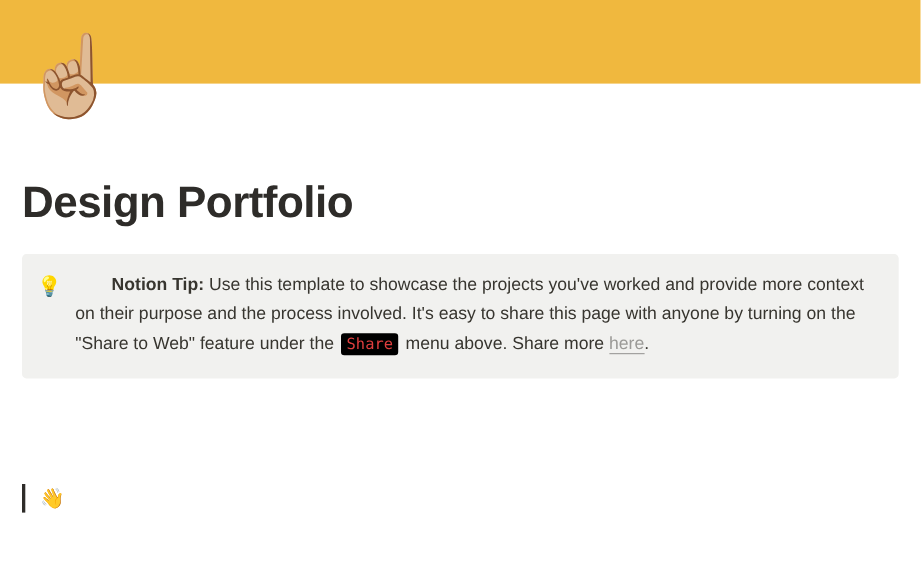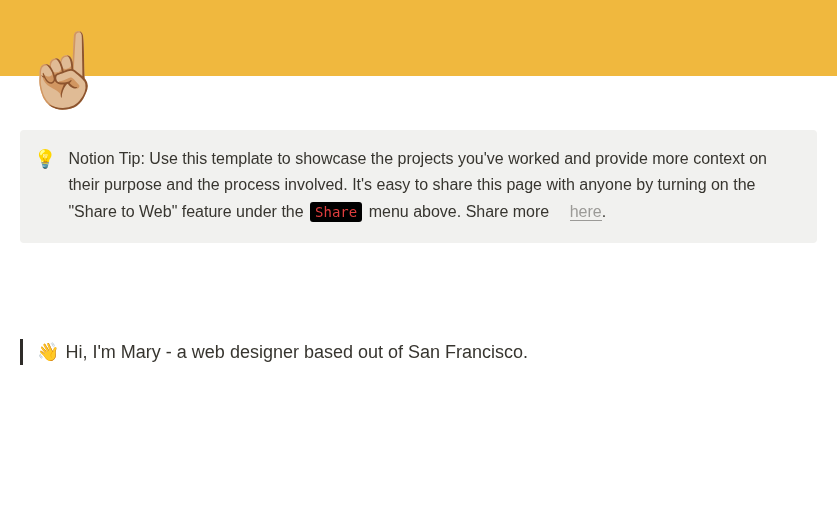--- a/index.html
+++ b/index.html
@@ -51,37 +51,37 @@
       margin-right: 12px;
       line-height: 1.5;
       flex-shrink: 0;
     }
     .callout-body {
       font-size: 16px;
       line-height: 1.65;
       color: #37352f;
     }
     .callout-body .bold {
-      font-weight: 400;
+      font-weight: 700;
+      margin-left: 33px;
     }
     .inline-code {
       font-family: SFMono-Regular, Menlo, Consolas, monospace;
       font-size: 14px;
       color: #e03e3e;
       background: #000000;
       border-radius: 3px;
       padding: 2px 5px;
       margin: 0 2px;
     }
     .link {
       color: #9b9a97;
       border-bottom: 1px solid #9b9a97;
       text-decoration: none;
       cursor: pointer;
-      margin-left: 16px;
     }
     .quote {
       border-left: 3px solid #2e2c29;
       padding: 2px 0 2px 14px;
       margin-top: 96px;
       font-size: 18px;
       color: #37352f;
       display: flex;
       align-items: center;
     }
@@ -93,28 +93,28 @@
 </head>
 <body>
 
 
 
 <div class="cover"></div>
 
 <div class="page-icon">☝🏼</div>
 
 <div class="content">
+  <h1 class="page-title">Design Portfolio</h1>
 
   <div class="callout">
     <div class="callout-icon">💡</div>
     <div class="callout-body">
       <span class="bold">Notion Tip:</span><span> Use this template to showcase the projects you've worked and provide more context on their purpose and the process involved. It's easy to share this page with anyone by turning on the "Share to Web" feature under the </span><span class="inline-code">Share</span><span> menu above. Share more </span><a class="link">here</a><span>.</span>
     </div>
   </div>
 
   <div class="quote">
     <span class="quote-emoji">👋</span>
-    <span>Hi, I'm Mary - a web designer based out of San Francisco.</span>
   </div>
 </div>
 
 
 
 
 </body></html>

